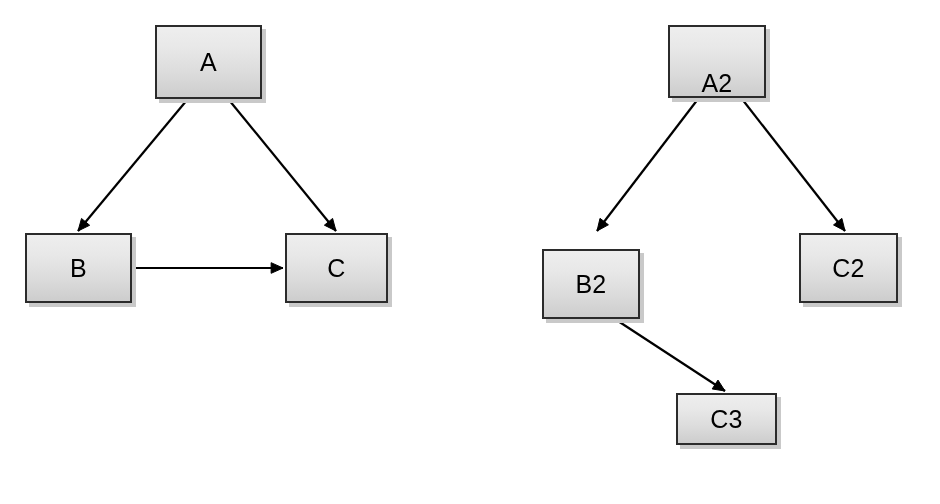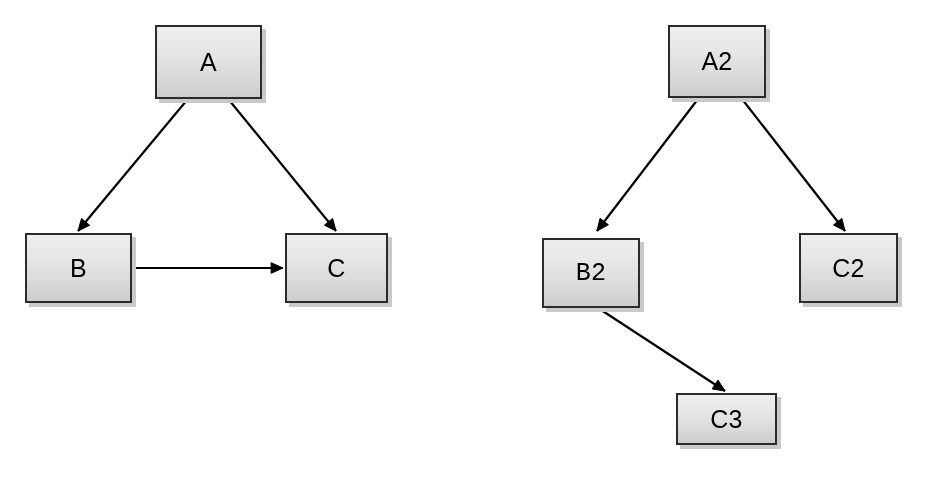--- a/index.html
+++ b/index.html
@@ -82,24 +82,24 @@
   <div id="node-layer">
       <div class="node" style="left: 155px; top: 25px; width: 107px; height: 74px;">
         <span class="node-label">A</span>
       </div>
       <div class="node" style="left: 25px; top: 233px; width: 107px; height: 70px;">
         <span class="node-label">B</span>
       </div>
       <div class="node" style="left: 285px; top: 233px; width: 103px; height: 70px;">
         <span class="node-label">C</span>
       </div>
-      <div class="node" style="left: 668px; top: 25px; width: 98px; height: 73px;">
+      <div class="node" style="left: 668px; top: 25px; width: 98px; height: 73px; align-items: flex-end;">
         <span class="node-label">A2</span>
       </div>
-      <div class="node" style="left: 542px; top: 238px; width: 98px; height: 70px; font-family: Liberation Mono, monospace;">
+      <div class="node" style="left: 542px; top: 249px; width: 98px; height: 70px;">
         <span class="node-label">B2</span>
       </div>
       <div class="node" style="left: 799px; top: 233px; width: 99px; height: 70px;">
         <span class="node-label">C2</span>
       </div>
       <div class="node" style="left: 676px; top: 393px; width: 101px; height: 52px;">
         <span class="node-label">C3</span>
       </div>
     </div>
 

